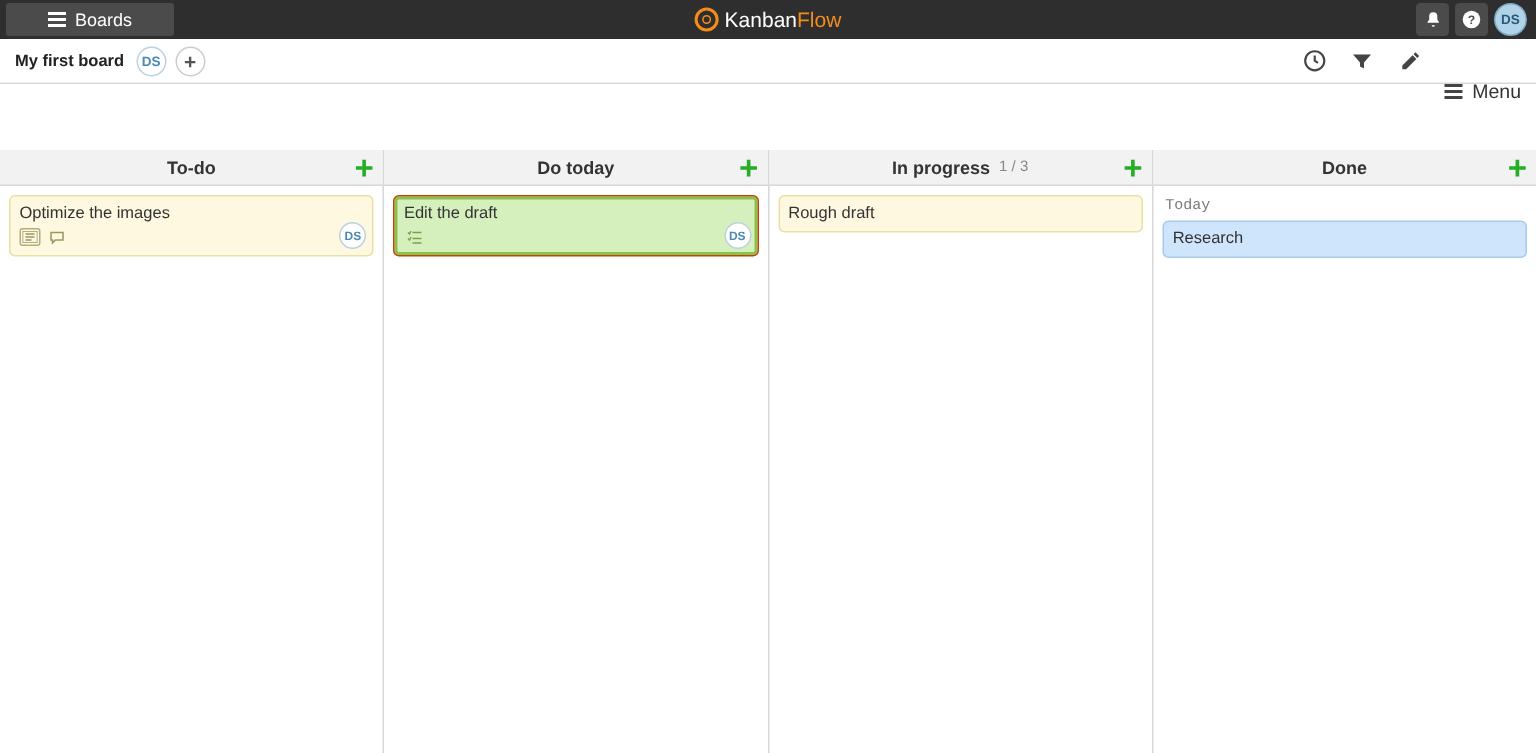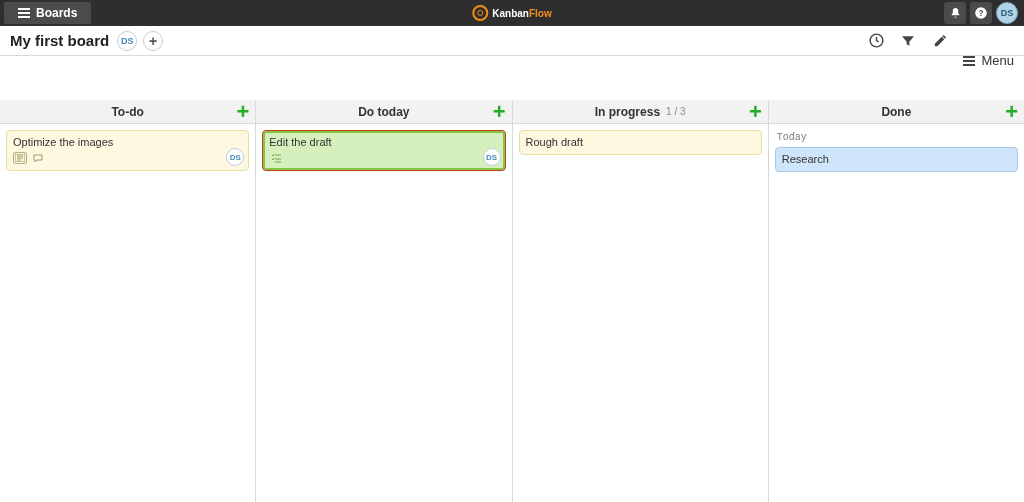--- a/index.html
+++ b/index.html
@@ -1,33 +1,33 @@
 <!DOCTYPE html>
 <html><head>
 <meta charset="utf-8">
 <style>
 * { margin: 0; padding: 0; box-sizing: border-box; }
 html, body { width: 1024px; height: 502px; font-family: Arial, Helvetica, sans-serif; font-size: 12px; color: #333; background: #fff; overflow: hidden; }
 
 .topbar { height: 26px; background: #2e2e2e; display: flex; align-items: center; position: relative; }
-.boards-btn { display: flex; align-items: center; gap: 6px; background: #4b4b4b; height: 22px; margin-left: 4px; padding: 0 14px; border-radius: 2px; color: #fff; font-weight: bold; font-size: 12px; cursor: pointer; }
+.boards-btn { display: flex; align-items: center; gap: 6px; background: #4b4b4b; height: 22px; margin-left: 4px; padding: 0 28px; border-radius: 2px; color: #fff; font-weight: normal; font-size: 12px; cursor: pointer; }
 .hamburger { display: inline-flex; flex-direction: column; gap: 2px; }
 .hamburger span { display: block; width: 12px; height: 2px; background: #fff; }
 .logo { position: absolute; left: 50%; transform: translateX(-50%); display: flex; align-items: center; gap: 4px; }
 .logo-icon { width: 16px; height: 16px; border: 2px solid #f28c1b; border-radius: 50%; position: relative; }
 .logo-icon::after { content: ''; position: absolute; inset: 3px; border: 1px solid #f28c1b; border-radius: 50%; }
-.logo-text { font-weight: bold; font-size: 10px; }
+.logo-text { font-weight: normal; font-size: 14px; }
 .logo-text .k { color: #fff; }
 .logo-text .f { color: #f28c1b; }
 .topbar-right { margin-left: auto; display: flex; gap: 4px; padding-right: 6px; }
 .top-icon { width: 22px; height: 22px; background: #4b4b4b; border-radius: 3px; display: flex; align-items: center; justify-content: center; color: #fff; cursor: pointer; font-size: 13px; }
 .top-avatar { width: 22px; height: 22px; border-radius: 50%; background: #b0d3e8; color: #2a5a7a; display: flex; align-items: center; justify-content: center; font-size: 9px; font-weight: bold; border: 1px solid #7fa8c2; cursor: pointer; }
 
 .subbar { height: 30px; display: flex; align-items: center; padding: 0 10px; border-bottom: 1px solid #d8d8d8; }
-.board-title { font-size: 15px; font-weight: bold; color: #222; }
+.board-title { font-size: 11px; font-weight: bold; color: #222; }
 .mini-avatar { width: 20px; height: 20px; border-radius: 50%; background: #fff; border: 1px solid #bcd1e0; color: #4a89b7; display: inline-flex; align-items: center; justify-content: center; font-size: 9px; font-weight: bold; margin-left: 8px; cursor: pointer; }
 .circle-plus { width: 20px; height: 20px; border-radius: 50%; background: #fff; border: 1px solid #ccc; color: #555; display: inline-flex; align-items: center; justify-content: center; font-size: 14px; font-weight: bold; margin-left: 6px; cursor: pointer; }
 .subbar-right { margin-left: auto; display: flex; align-items: center; gap: 14px; }
 .sub-icon { width: 18px; height: 18px; display: flex; align-items: center; justify-content: center; color: #444; cursor: pointer; }
 .menu-btn { display: flex; align-items: center; gap: 6px; color: #333; font-size: 13px; cursor: pointer; margin-top: 40px; }
 
 .board { display: flex; height: calc(502px - 26px - 30px); }
 .column { flex: 1; border-right: 1px solid #d8d8d8; display: flex; flex-direction: column; margin-top: 44px; }
 .column:last-child { border-right: none; }
 .col-header { height: 24px; background: #f2f2f2; border-bottom: 1px solid #d8d8d8; display: flex; align-items: center; justify-content: center; position: relative; font-weight: bold; font-size: 12px; color: #333; }

